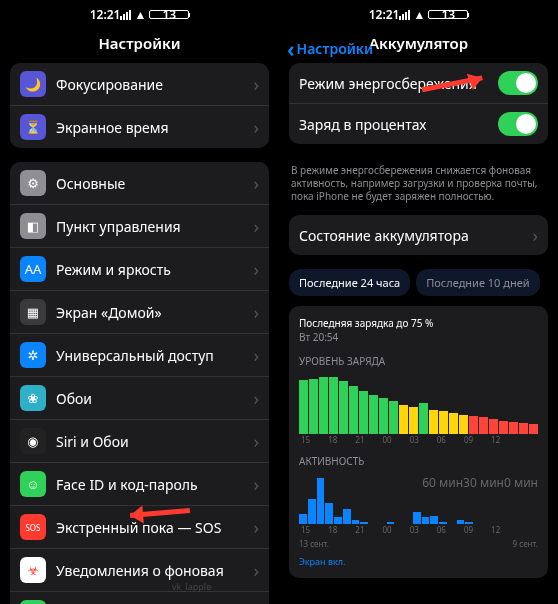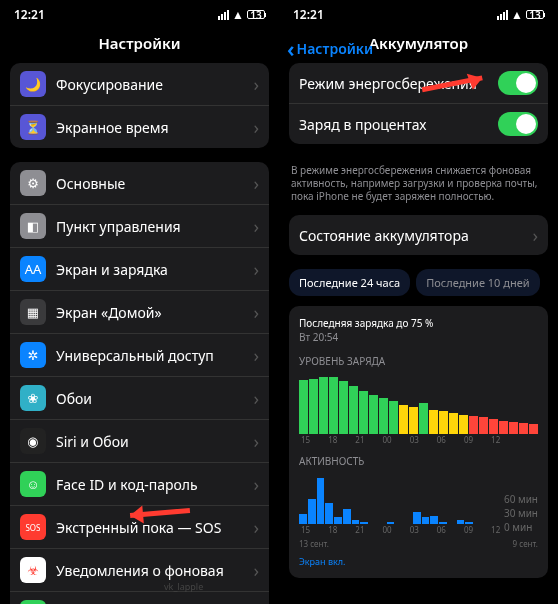--- a/index.html
+++ b/index.html
@@ -1,23 +1,23 @@
 <!DOCTYPE html>
 <html><head>
 <meta charset="utf-8">
 <style>
 *{margin:0;padding:0;box-sizing:border-box;font-family:-apple-system,system-ui,sans-serif}
 body{background:#000;color:#fff;width:558px;height:604px;display:flex;overflow:hidden}
 .phone{width:279px;height:604px;background:#000;position:relative;overflow:hidden}
-.status{display:flex;justify-content:space-between;align-items:center;padding:6px 14px 2px;font-size:12px;font-weight:600}
+.status{display:flex;justify-content:center;align-items:center;padding:6px 14px 2px;font-size:12px;font-weight:600}
 .status-r{display:flex;align-items:center;gap:3px}
 .sig{display:flex;align-items:flex-end;gap:1px}
 .sig i{width:2px;background:#fff;display:block}
 .sig i:nth-child(1){height:4px}.sig i:nth-child(2){height:6px}.sig i:nth-child(3){height:8px}.sig i:nth-child(4){height:10px}
-.batt{border:1px solid #fff;width:18px;height:9px;border-radius:2px;display:flex;align-items:center;padding:1px;font-size:10px;justify-content:center;position:relative}
+.batt{border:1px solid #fff;width:40px;height:9px;border-radius:2px;display:flex;align-items:center;padding:1px;font-size:12px;justify-content:center;position:relative}
 .batt::after{content:"";position:absolute;right:-2px;width:1px;height:4px;background:#fff}
 .hdr{text-align:center;padding:8px 0 10px;font-size:15px;font-weight:600;position:relative}
 .back{position:absolute;left:8px;color:#0a84ff;font-size:14px;display:flex;align-items:center}
 .back::before{content:"‹";font-size:22px;margin-right:2px}
 .grp{background:#1c1c1e;margin:0 10px 14px;border-radius:10px;overflow:hidden}
 .row{display:flex;align-items:center;padding:8px 10px;border-bottom:.5px solid #333;font-size:14px;min-height:38px;position:relative}
 .row:last-child{border-bottom:none}
 .ico{width:26px;height:26px;border-radius:6px;margin-right:10px;display:flex;align-items:center;justify-content:center;font-size:14px;flex-shrink:0}
 .lbl{flex:1}
 .chev{color:#555;font-size:18px}
@@ -27,21 +27,21 @@
 .seg{display:flex;gap:6px;padding:0 10px 10px}
 .seg button{background:#0f172a;border:none;color:#fff;padding:6px 10px;border-radius:12px;font-size:11px}
 .seg button.off{color:#8e8e93}
 .card{background:#1c1c1e;margin:0 10px;border-radius:10px;padding:10px}
 .sub{color:#8e8e93;font-size:10px;text-transform:uppercase;margin:10px 0 6px}
 .chart{height:70px;position:relative;margin-bottom:4px}
 .bars{display:flex;align-items:flex-end;height:60px;gap:1px}
 .bars i{flex:1;display:block}
 .g{background:#30d158}.y{background:#ffd60a}.r{background:#ff453a}.b{background:#0a84ff}
 .xl{display:flex;color:#666;font-size:8px;gap:18px;padding-left:2px}
-.yl{position:absolute;right:0;top:0;color:#666;font-size:10px;display:flex;flex-direction:column;justify-content:flex-end;height:60px}
+.yl{position:absolute;right:0;top:0;color:#666;font-size:12px;display:flex;flex-direction:row;justify-content:center;height:60px}
 .chart2{height:60px;position:relative}
 .xl2{display:flex;justify-content:space-between;color:#666;font-size:8px}
 .arrow{position:absolute;pointer-events:none}
 .ar1{left:125px;top:498px;transform:rotate(-5deg)}
 .ar2{left:420px;top:63px;transform:rotate(15deg)}
 .wm{position:absolute;color:#444;font-size:9px}
 svg{display:block}
 </style>
 </head>
 <body>
@@ -80,21 +80,21 @@
         <span class="lbl">Основные</span>
         <span class="chev">›</span>
       </div>
       <div class="row">
         <span class="ico" style="background:#8e8e93;font-size:13px;color:#fff">◧</span>
         <span class="lbl">Пункт управления</span>
         <span class="chev">›</span>
       </div>
       <div class="row">
         <span class="ico" style="background:#0a84ff;font-size:13px;color:#fff">AA</span>
-        <span class="lbl">Экран и зарядка</span>
+        <span class="lbl">Режим и яркость</span>
         <span class="chev">›</span>
       </div>
       <div class="row">
         <span class="ico" style="background:#3a3a3c;font-size:13px;color:#fff">▦</span>
         <span class="lbl">Экран «Домой»</span>
         <span class="chev">›</span>
       </div>
       <div class="row">
         <span class="ico" style="background:#0a84ff;font-size:13px;color:#fff">✲</span>
         <span class="lbl">Универсальный доступ</span>
@@ -125,21 +125,21 @@
         <span class="lbl">Уведомления о фоновая</span>
         <span class="chev">›</span>
       </div>
       <div class="row">
         <span class="ico" style="background:#30d158;font-size:13px;color:#fff">▬</span>
         <span class="lbl">Аккумулятор</span>
         <span class="chev">›</span>
       </div>
     </div>
 
-  <span class="wm" style="left:164px;top:580px">vk_lapple</span>
+  <span class="wm" style="left:172px;top:580px">vk_lapple</span>
 </div>
 
 <div class="phone">
   <div class="status">
     <span>12:21</span>
     <div class="status-r">
       <span class="sig">
           <i></i>
           <i></i>
           <i></i>

